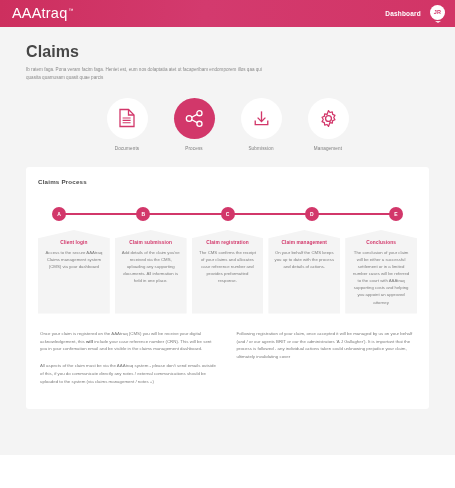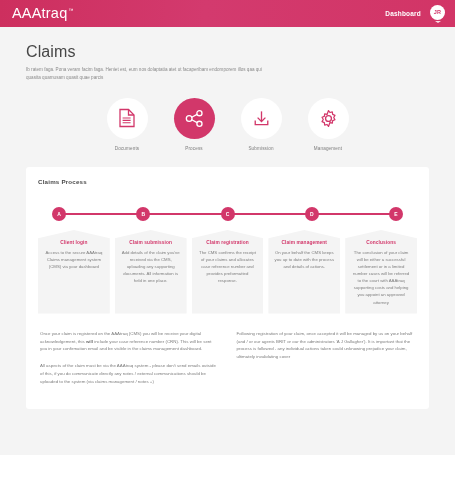--- a/index.html
+++ b/index.html
@@ -50,21 +50,21 @@
     border-left: 3px solid transparent;
     border-right: 3px solid transparent;
     border-top: 2.5px solid rgba(255,255,255,.85);
   }
 
   
   .body-wrap { background: #f4f4f4; min-height: 428px; padding: 0 0 10px 0; }
   .content { padding: 16px 26px 0 26px; }
 
   .page-title {
-    font-size: 16px; color: #474747; font-weight: 400; letter-spacing: .1px;
+    font-size: 16px; color: #474747; font-weight: 700; letter-spacing: .1px;
   }
   .page-sub {
     margin-top: 5px;
     font-size: 4.6px; line-height: 1.85; color: #8b8b8b;
     max-width: 245px;
   }
 
   
   .icon-row {
     display: flex; justify-content: center; gap: 26px;

